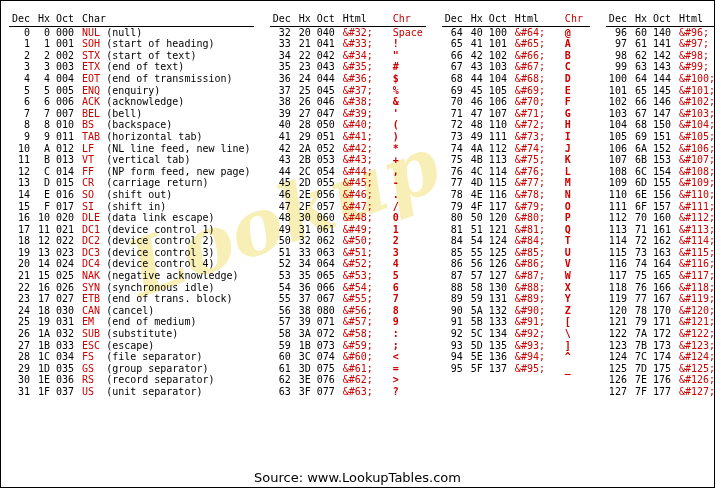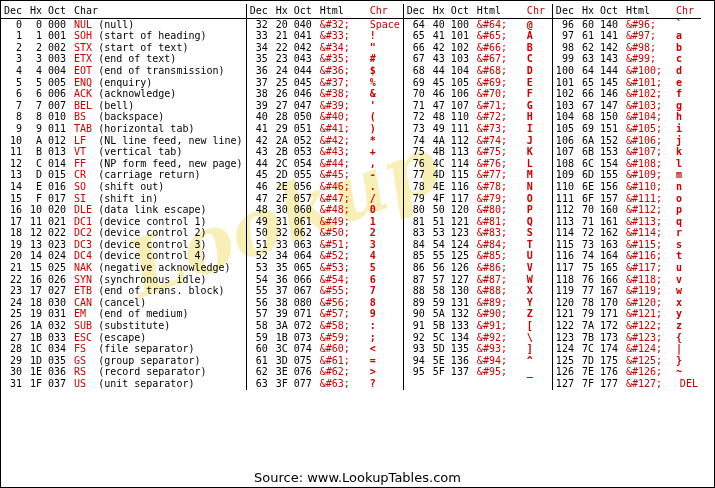--- a/index.html
+++ b/index.html
@@ -32,21 +32,21 @@
     position:relative;z-index:1;
     display:flex;
     align-items:flex-start;
     padding:3px 0 0 0;
   }
   table{
     border-collapse:collapse;
     font-size:10px;
     line-height:11.6px;
   }
-  table.block{margin:0;}
+  table.block{margin:8px;}
   .vrule{
     width:1px;background:#000;align-self:stretch;margin:0;
   }
   th{
     font-weight:normal;
     text-align:left;
     padding:0 3px 1px 3px;
     white-space:nowrap;
     border-bottom:1px solid #000;
   }
@@ -699,27 +699,20 @@
             <td class="chr c-chr">P</td>
           </tr>
           <tr>
             <td class="num c-dec">81</td>
             <td class="num c-hx">51</td>
             <td class="c-oct">121</td>
             <td class="html-col c-html">&amp;#81;</td>
             <td class="chr c-chr">Q</td>
           </tr>
           <tr>
-            <td class="num c-dec">83</td>
-            <td class="num c-hx">53</td>
-            <td class="c-oct">123</td>
-            <td class="html-col c-html">&amp;#83;</td>
-            <td class="chr c-chr">S</td>
-          </tr>
-          <tr>
             <td class="num c-dec">84</td>
             <td class="num c-hx">54</td>
             <td class="c-oct">124</td>
             <td class="html-col c-html">&amp;#84;</td>
             <td class="chr c-chr">T</td>
           </tr>
           <tr>
             <td class="num c-dec">85</td>
             <td class="num c-hx">55</td>
             <td class="c-oct">125</td>

